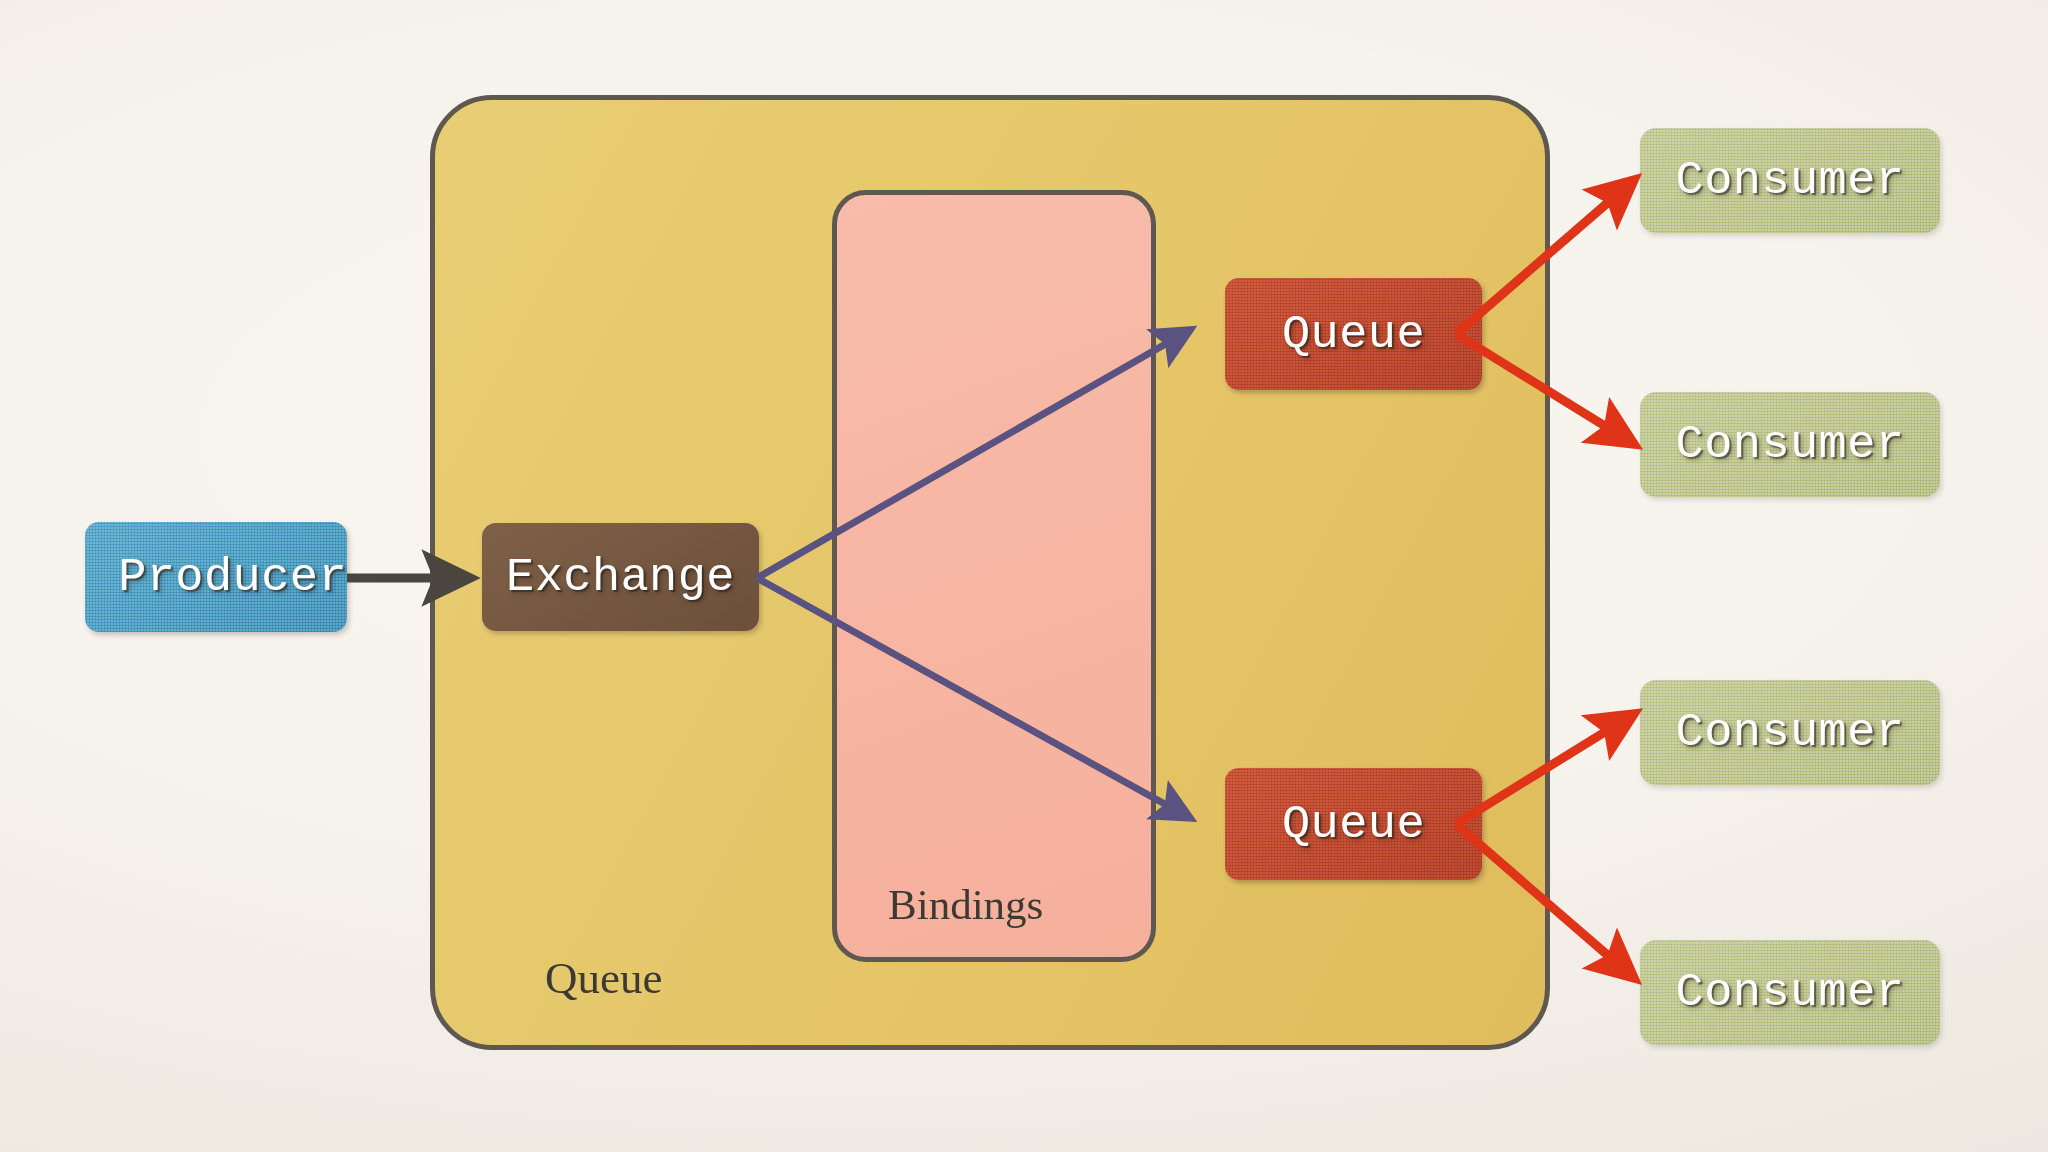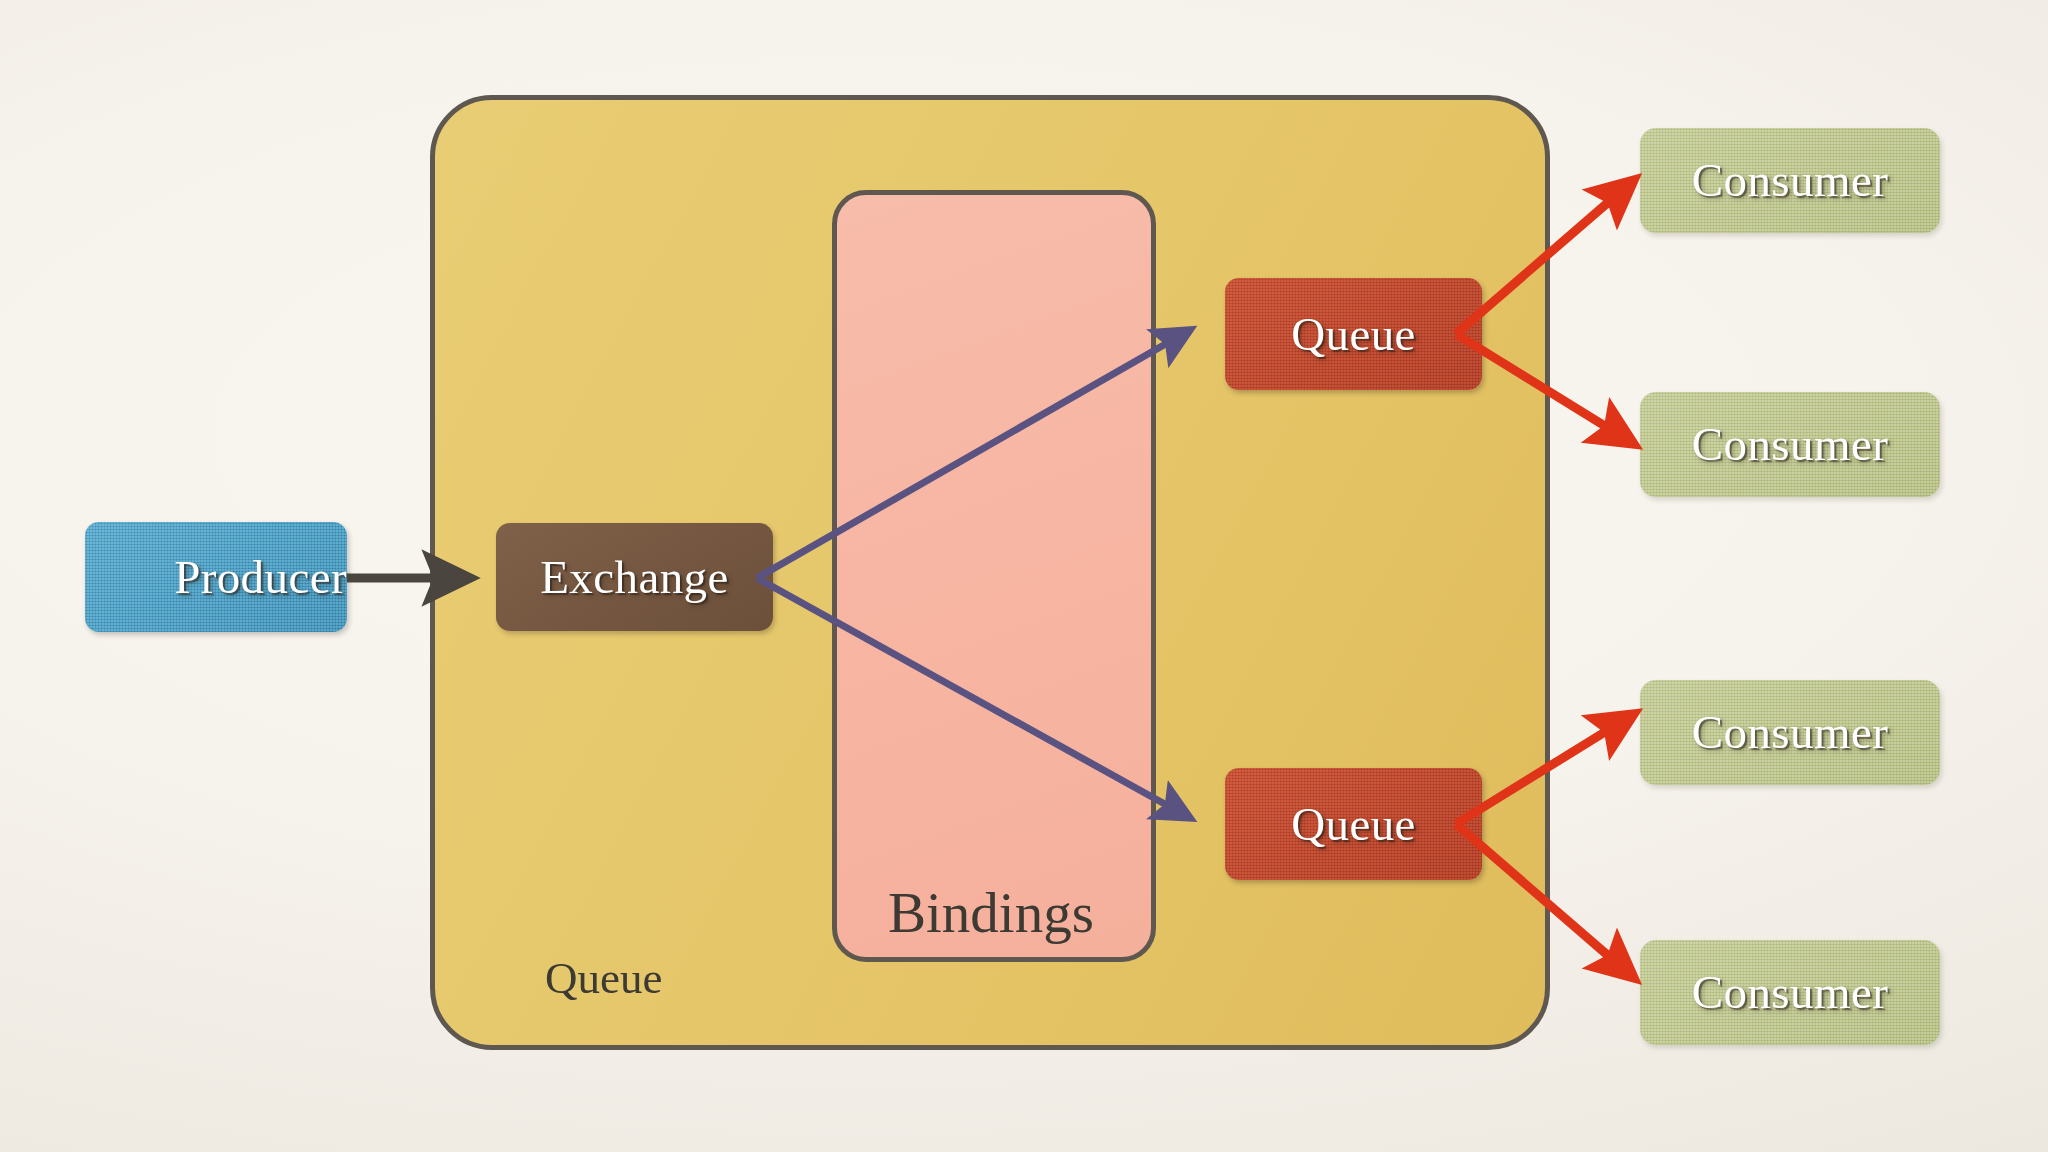--- a/index.html
+++ b/index.html
@@ -32,20 +32,21 @@
     position: relative;
     z-index: 2;
     color: #ffffff;
     font-size: 47px;
     line-height: 1;
     letter-spacing: 0.4px;
     white-space: nowrap;
     text-shadow:
        2px 2px 1px rgba(40,30,20,0.55),
        3px 3px 5px rgba(40,30,20,0.35);
+    font-family: Liberation Mono, monospace;
   }
 
   
   .tex::after {
     content: "";
     position: absolute;
     inset: 0;
     border-radius: inherit;
     z-index: 1;
     pointer-events: none;
@@ -86,36 +87,36 @@
     box-sizing: border-box;
     border: 5px solid #5e5850;
     border-radius: 34px;
     background: linear-gradient(160deg, #f8bcab 0%, #f7b6a3 45%, #f5b09c 100%);
     z-index: 2;
   }
   #bindings-label {
     position: absolute;
     left: 888px;
     top: 880px;
-    font-size: 57px;
+    font-size: 43px;
     color: #3d3a34;
     z-index: 5;
     white-space: nowrap;
     text-align: center;
   }
 
   
   #producer {
     left: 85px; top: 522px; width: 262px; height: 110px;
     background: linear-gradient(150deg, #55a0c6 0%, #4b95bd 50%, #4289b2 100%);
     box-shadow: 2px 3px 5px rgba(60,50,40,0.25);
     justify-content: flex-end;
   }
   #exchange {
-    left: 496px; top: 523px; width: 277px; height: 108px;
+    left: 482px; top: 523px; width: 277px; height: 108px;
     background: linear-gradient(150deg, #7f6149 0%, #755741 55%, #6c5039 100%);
     box-shadow: 2px 3px 5px rgba(60,50,40,0.28);
     z-index: 7;
   }
   .queue {
     width: 257px; height: 112px;
     background: linear-gradient(150deg, #c04b32 0%, #b5432c 55%, #ab3d27 100%);
     box-shadow: 2px 3px 5px rgba(60,40,30,0.3);
     z-index: 7;
     margin-left: 29px;

